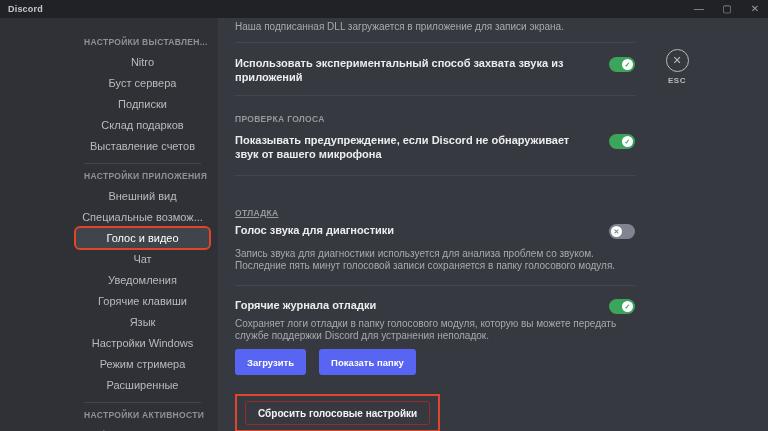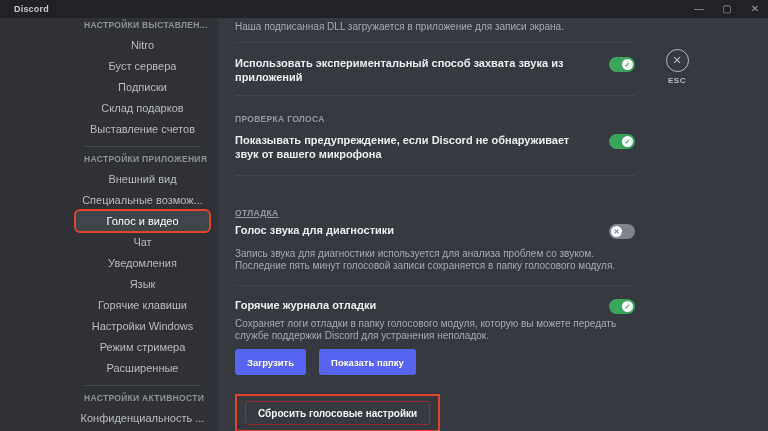--- a/index.html
+++ b/index.html
@@ -1,32 +1,32 @@
 <!DOCTYPE html>
 <html><head>
 <meta charset="utf-8">
 <style>
   * { margin:0; padding:0; box-sizing:border-box; }
   html,body { width:768px; height:431px; overflow:hidden; background:#36393f;
     font-family:"Liberation Sans", sans-serif; }
 
   
   .titlebar { height:18px; background:#202225; display:flex; align-items:center;
-    justify-content:space-between; padding:0 6px 0 14px; }
+    justify-content:space-between; padding:0 6px 0 8px; }
   .titlebar .title { color:#c7c9cb; font-size:9px; font-weight:bold; letter-spacing:.2px; }
   .win-controls { display:flex; align-items:center; gap:14px; }
   .win-btn { color:#9b9da1; font-size:10px; line-height:18px; width:14px; text-align:center;
     cursor:pointer; }
 
   
   .app { display:flex; height:413px; }
 
   
   .sidebar { width:218px; background:#2f3136; display:flex; justify-content:flex-end;
-    padding-top:0; overflow:hidden; }
+    padding-top:17px; overflow:hidden; }
   .nav { width:133px; margin-right:9px; }
   .nav-header { color:#8e9297; font-size:8.5px; font-weight:bold; letter-spacing:.3px;
     padding:0 8px; margin:6px 0 5px; white-space:nowrap; }
   .nav-header.first { margin-top:2px; }
   .nav-item { color:#b9bbbe; font-size:11px; height:20px; line-height:20px;
     padding:0 8px; margin-bottom:1px; border-radius:4px; cursor:pointer; white-space:nowrap;
     overflow:hidden; display:flex; align-items:center; justify-content:space-between;flex-direction:column; }
   .nav-item.selected { background:#40444b; color:#ffffff; outline:2px solid #e0452b; }
   .nav-divider { height:1px; background:#42464d; margin:7px 8px; }
   .nitro-badge { width:9px; height:9px; border-radius:50%; background:#9b3aa8;
@@ -106,22 +106,22 @@
       <div class="nav-item">Выставление счетов</div>
 
       <div class="nav-divider"></div>
       <div class="nav-header">НАСТРОЙКИ ПРИЛОЖЕНИЯ</div>
 
       <div class="nav-item">Внешний вид</div>
       <div class="nav-item">Специальные возмож...</div>
       <div class="nav-item selected">Голос и видео</div>
       <div class="nav-item">Чат</div>
       <div class="nav-item">Уведомления</div>
+      <div class="nav-item">Горячие клавиши</div>
       <div class="nav-item">Язык</div>
-      <div class="nav-item">Горячие клавиши</div>
       <div class="nav-item">Настройки Windows</div>
       <div class="nav-item">Режим стримера</div>
       <div class="nav-item">Расширенные</div>
 
       <div class="nav-divider"></div>
       <div class="nav-header">НАСТРОЙКИ АКТИВНОСТИ</div>
 
       <div class="nav-item">Конфиденциальность ...</div>
       <div class="nav-item">Зарегистрированные ...</div>
     </div>

